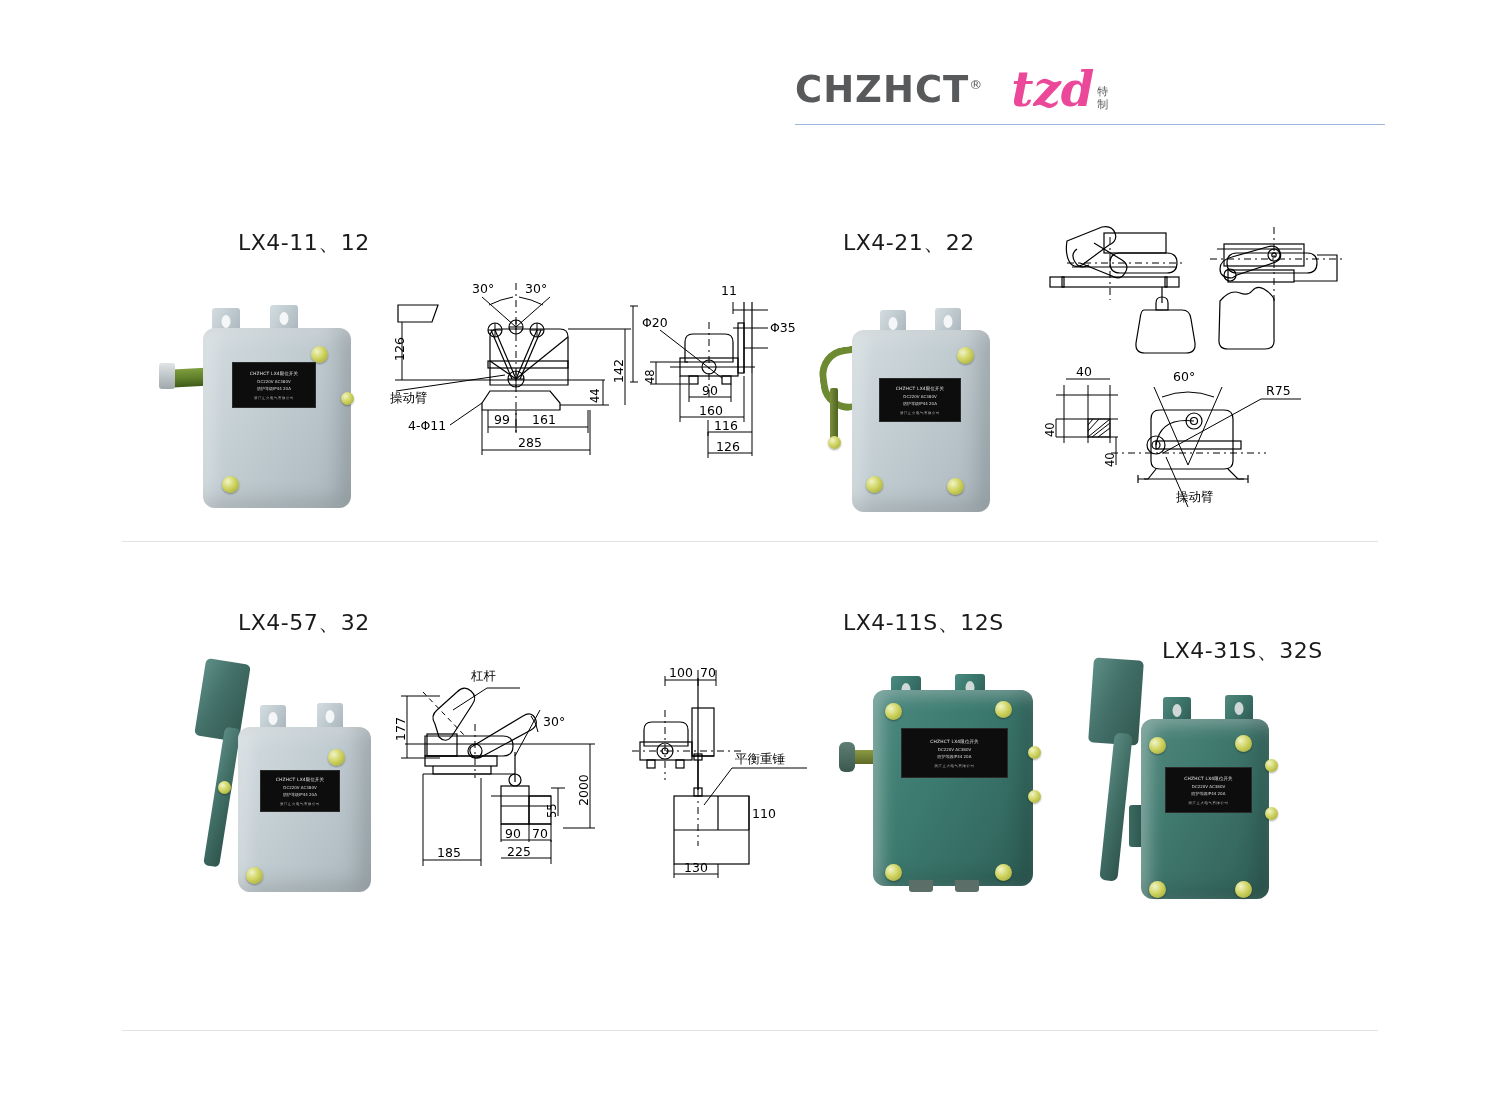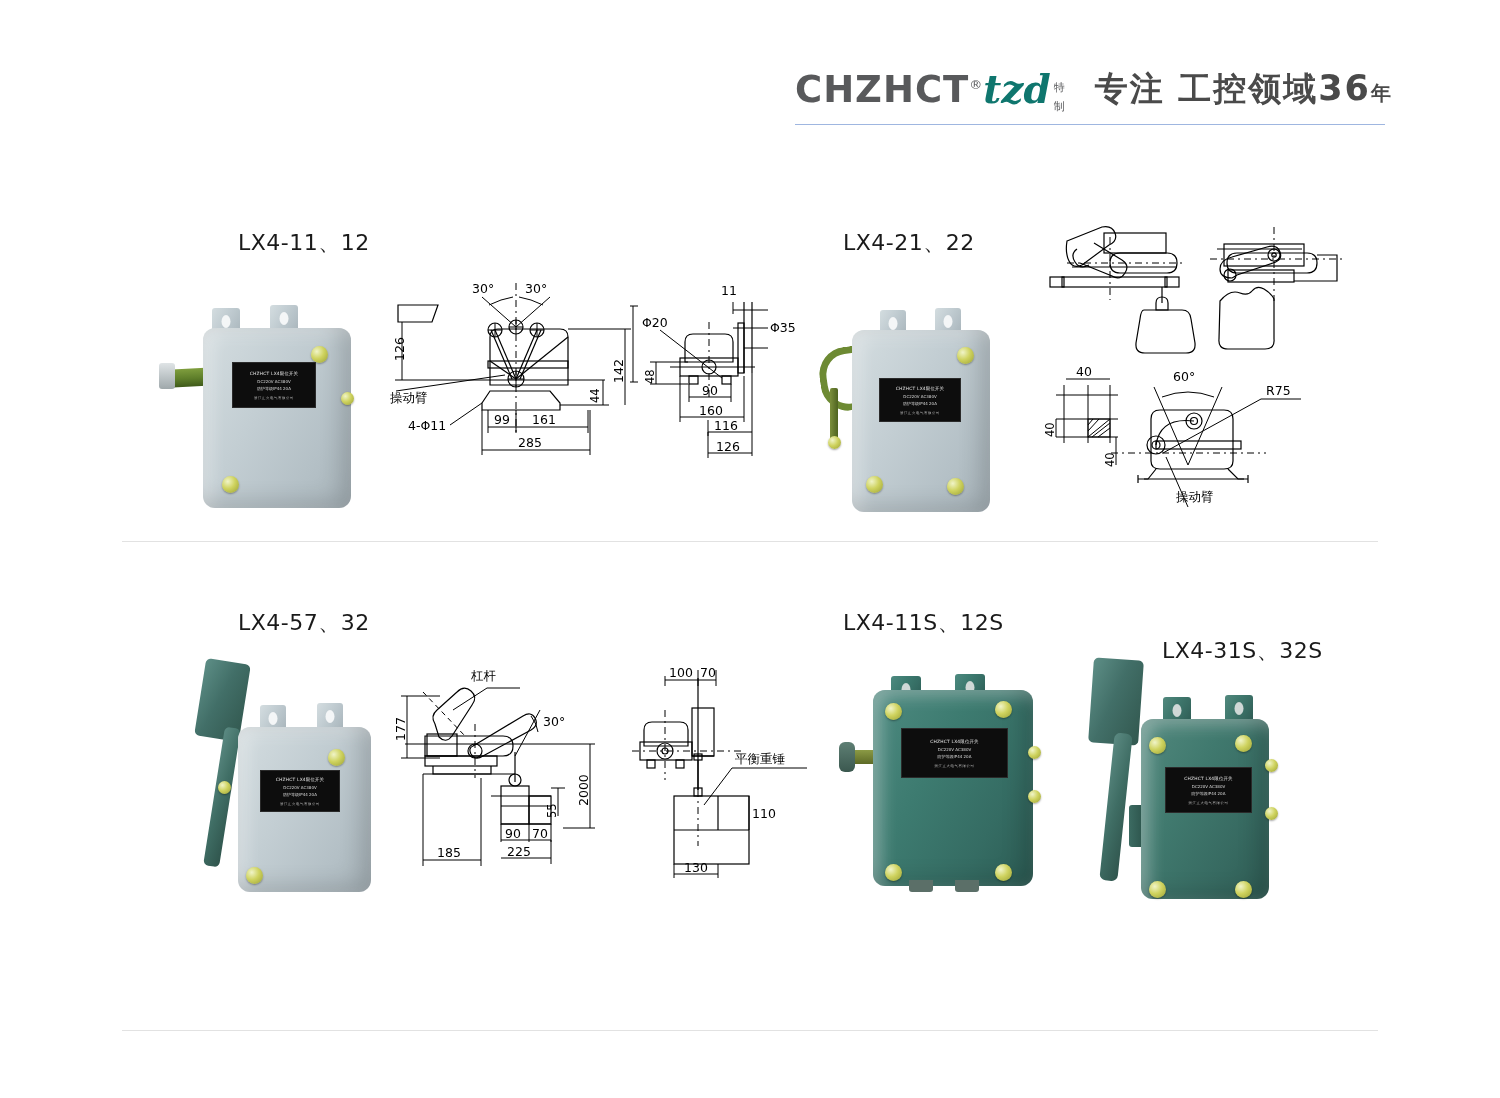--- a/index.html
+++ b/index.html
@@ -41,26 +41,27 @@
     display:flex;align-items:center;gap:0px;
   }
   .chzhct{
     font-family:"DejaVu Sans",sans-serif;
     font-weight:bold;font-size:37px;color:#58595b;letter-spacing:1px;
     position:relative;
   }
   .reg-mark{font-size:13px;vertical-align:super;font-weight:normal;}
   .tzd{
     font-family:"DejaVu Serif",serif;
-    font-style:italic;font-weight:bold;font-size:39px;color:#0f766e;
+    font-style:italic;font-weight:bold;font-size:48px;color:#ec4899;
+    margin-left:28px;
   }
   .tezhi{
     font-family:"DejaVu Sans",sans-serif;
-    font-size:11px;color:#58595b;line-height:19px;
-    margin-left:3px;align-self:flex-start;margin-top:20px;
+    font-size:11px;color:#58595b;line-height:13px;
+    margin-left:3px;align-self:flex-start;margin-top:27px;
     width:12px;
   }
   .slogan{
     font-family:"DejaVu Sans",sans-serif;
     font-weight:bold;font-size:33px;color:#4a4a4a;
     margin-left:30px;letter-spacing:2px;
     white-space:nowrap;
   }
   .slogan .num{font-family:"DejaVu Sans",sans-serif;font-weight:bold;font-size:35px;}
   .slogan .nian{font-size:20px;}
@@ -151,21 +152,20 @@
 
   <div class="header">
 
 
     <div class="brandbar">
       <div class="chzhct">
         <span>CHZHCT</span><span class="reg-mark">®</span>
       </div>
       <div class="tzd">tzd</div>
       <div class="tezhi">特制</div>
-      <div class="slogan"><span>专注 工控领域</span><span class="num">36</span><span class="nian">年</span></div>
     </div>
     <div class="header-rule"></div>
   </div>
 
   <div class="divider mid"></div>
   <div class="divider bottom"></div>
 
   <div class="sec-title" id="t1">LX4-11、12</div>
   <div class="sec-title" id="t2">LX4-21、22</div>
   <div class="sec-title" id="t3">LX4-57、32</div>

